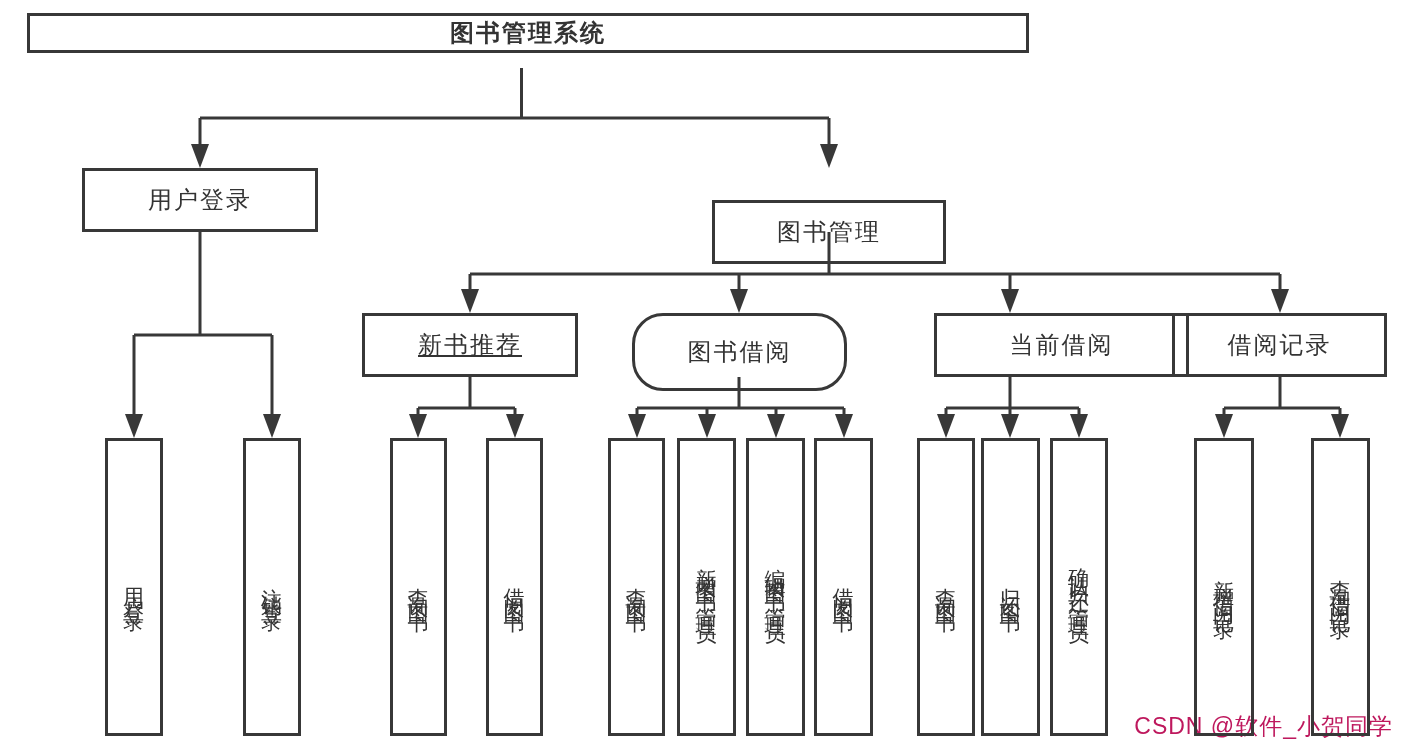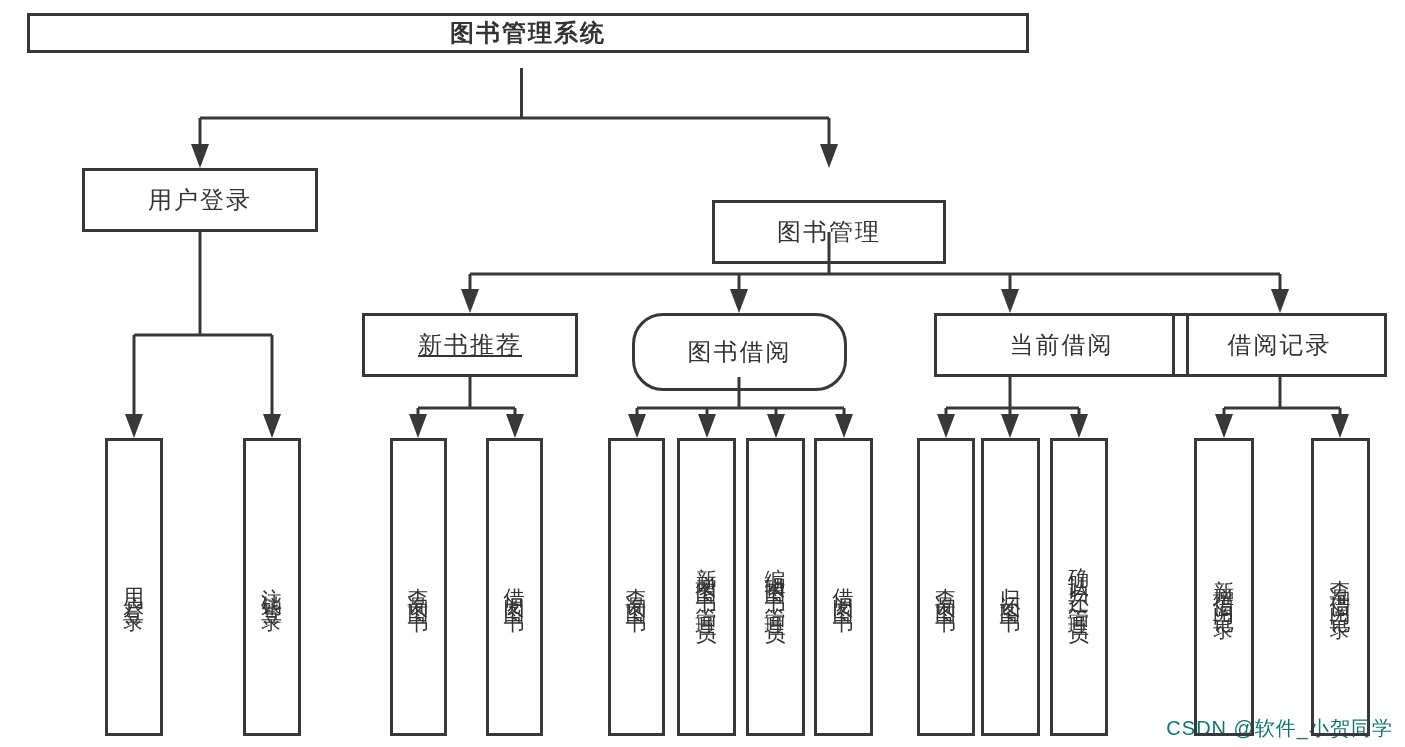--- a/index.html
+++ b/index.html
@@ -15,22 +15,22 @@
     position: absolute;
     left: 0; top: 0;
     width: 1405px; height: 747px;
     z-index: 1;
   }
   .watermark {
     position: absolute;
     right: 12px;
     bottom: 5px;
     z-index: 2;
-    color: #0f766e;
-    font-size: 20px;
+    color: #be185d;
+    font-size: 23px;
     letter-spacing: 1px;
     white-space: nowrap;
   }
   .box {
     position: absolute;
     box-sizing: border-box;
     border: 3px solid #383838;
     background: transparent;
     color: #333333;
     display: flex;

